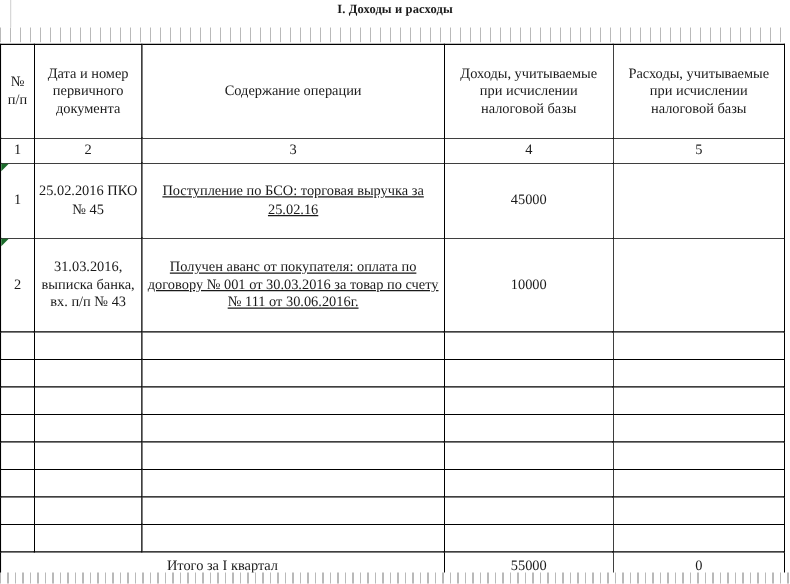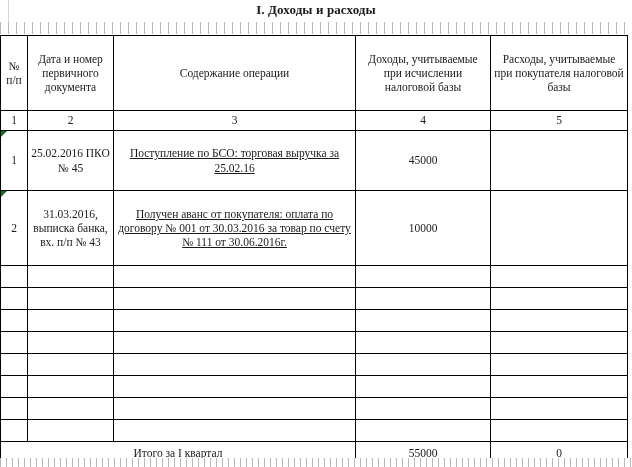--- a/index.html
+++ b/index.html
@@ -30,21 +30,21 @@
     width: 1px;
     height: 22px;
     background: #d8d8d8;
   }
   .doc-title {
     position: absolute;
     left: 0;
     top: 2px;
     width: 632px;
     text-align: center;
-    font-size: 13px;
+    font-size: 10px;
     font-weight: bold;
     letter-spacing: 0.1px;
   }
 
   
   .ruler {
     width: 632px;
     height: 12px;
     background-image: repeating-linear-gradient(
       to right,
@@ -147,21 +147,21 @@
         <col class="c5">
     </colgroup>
     <tbody>
 
 
       <tr class="col-head">
         <td>№ п/п</td>
         <td>Дата и номер первичного документа</td>
         <td>Содержание операции</td>
         <td>Доходы, учитываемые при исчислении налоговой базы</td>
-        <td>Расходы, учитываемые при покупателя налоговой базы</td>
+        <td>Расходы, учитываемые при исчислении налоговой базы</td>
       </tr>
 
       <tr class="col-num">
         <td>1</td>
         <td>2</td>
         <td>3</td>
         <td>4</td>
         <td>5</td>
       </tr>
 

